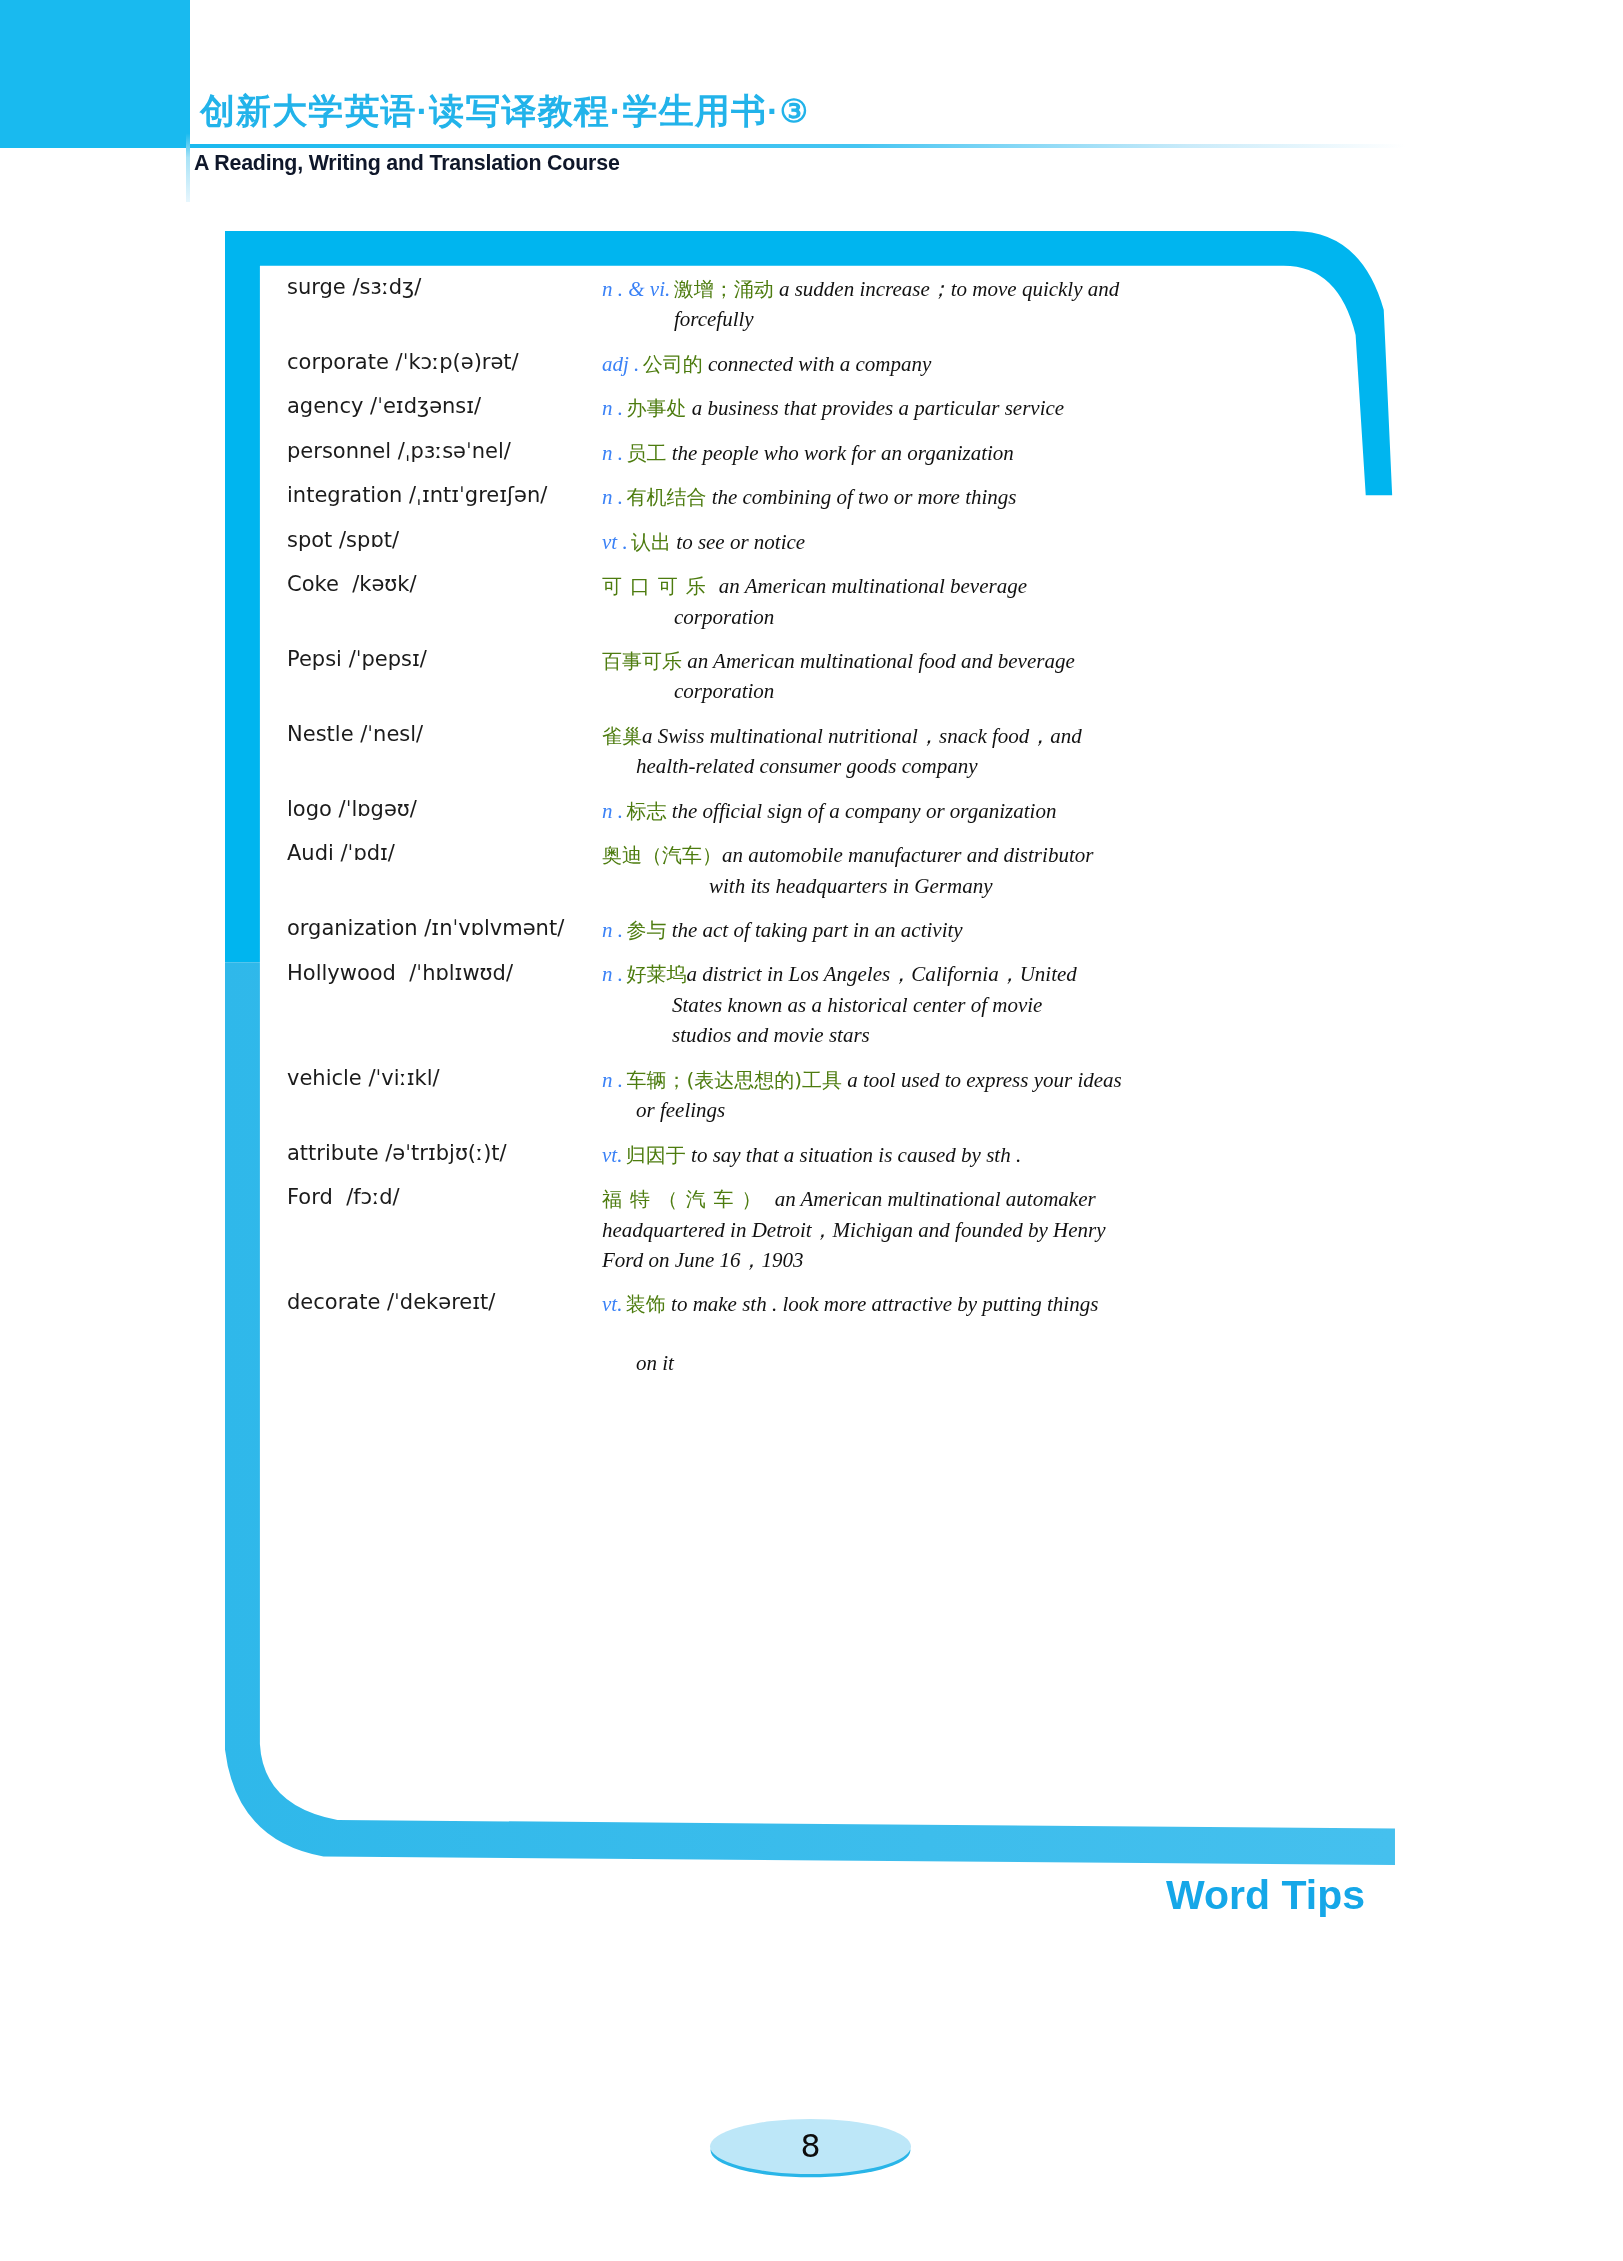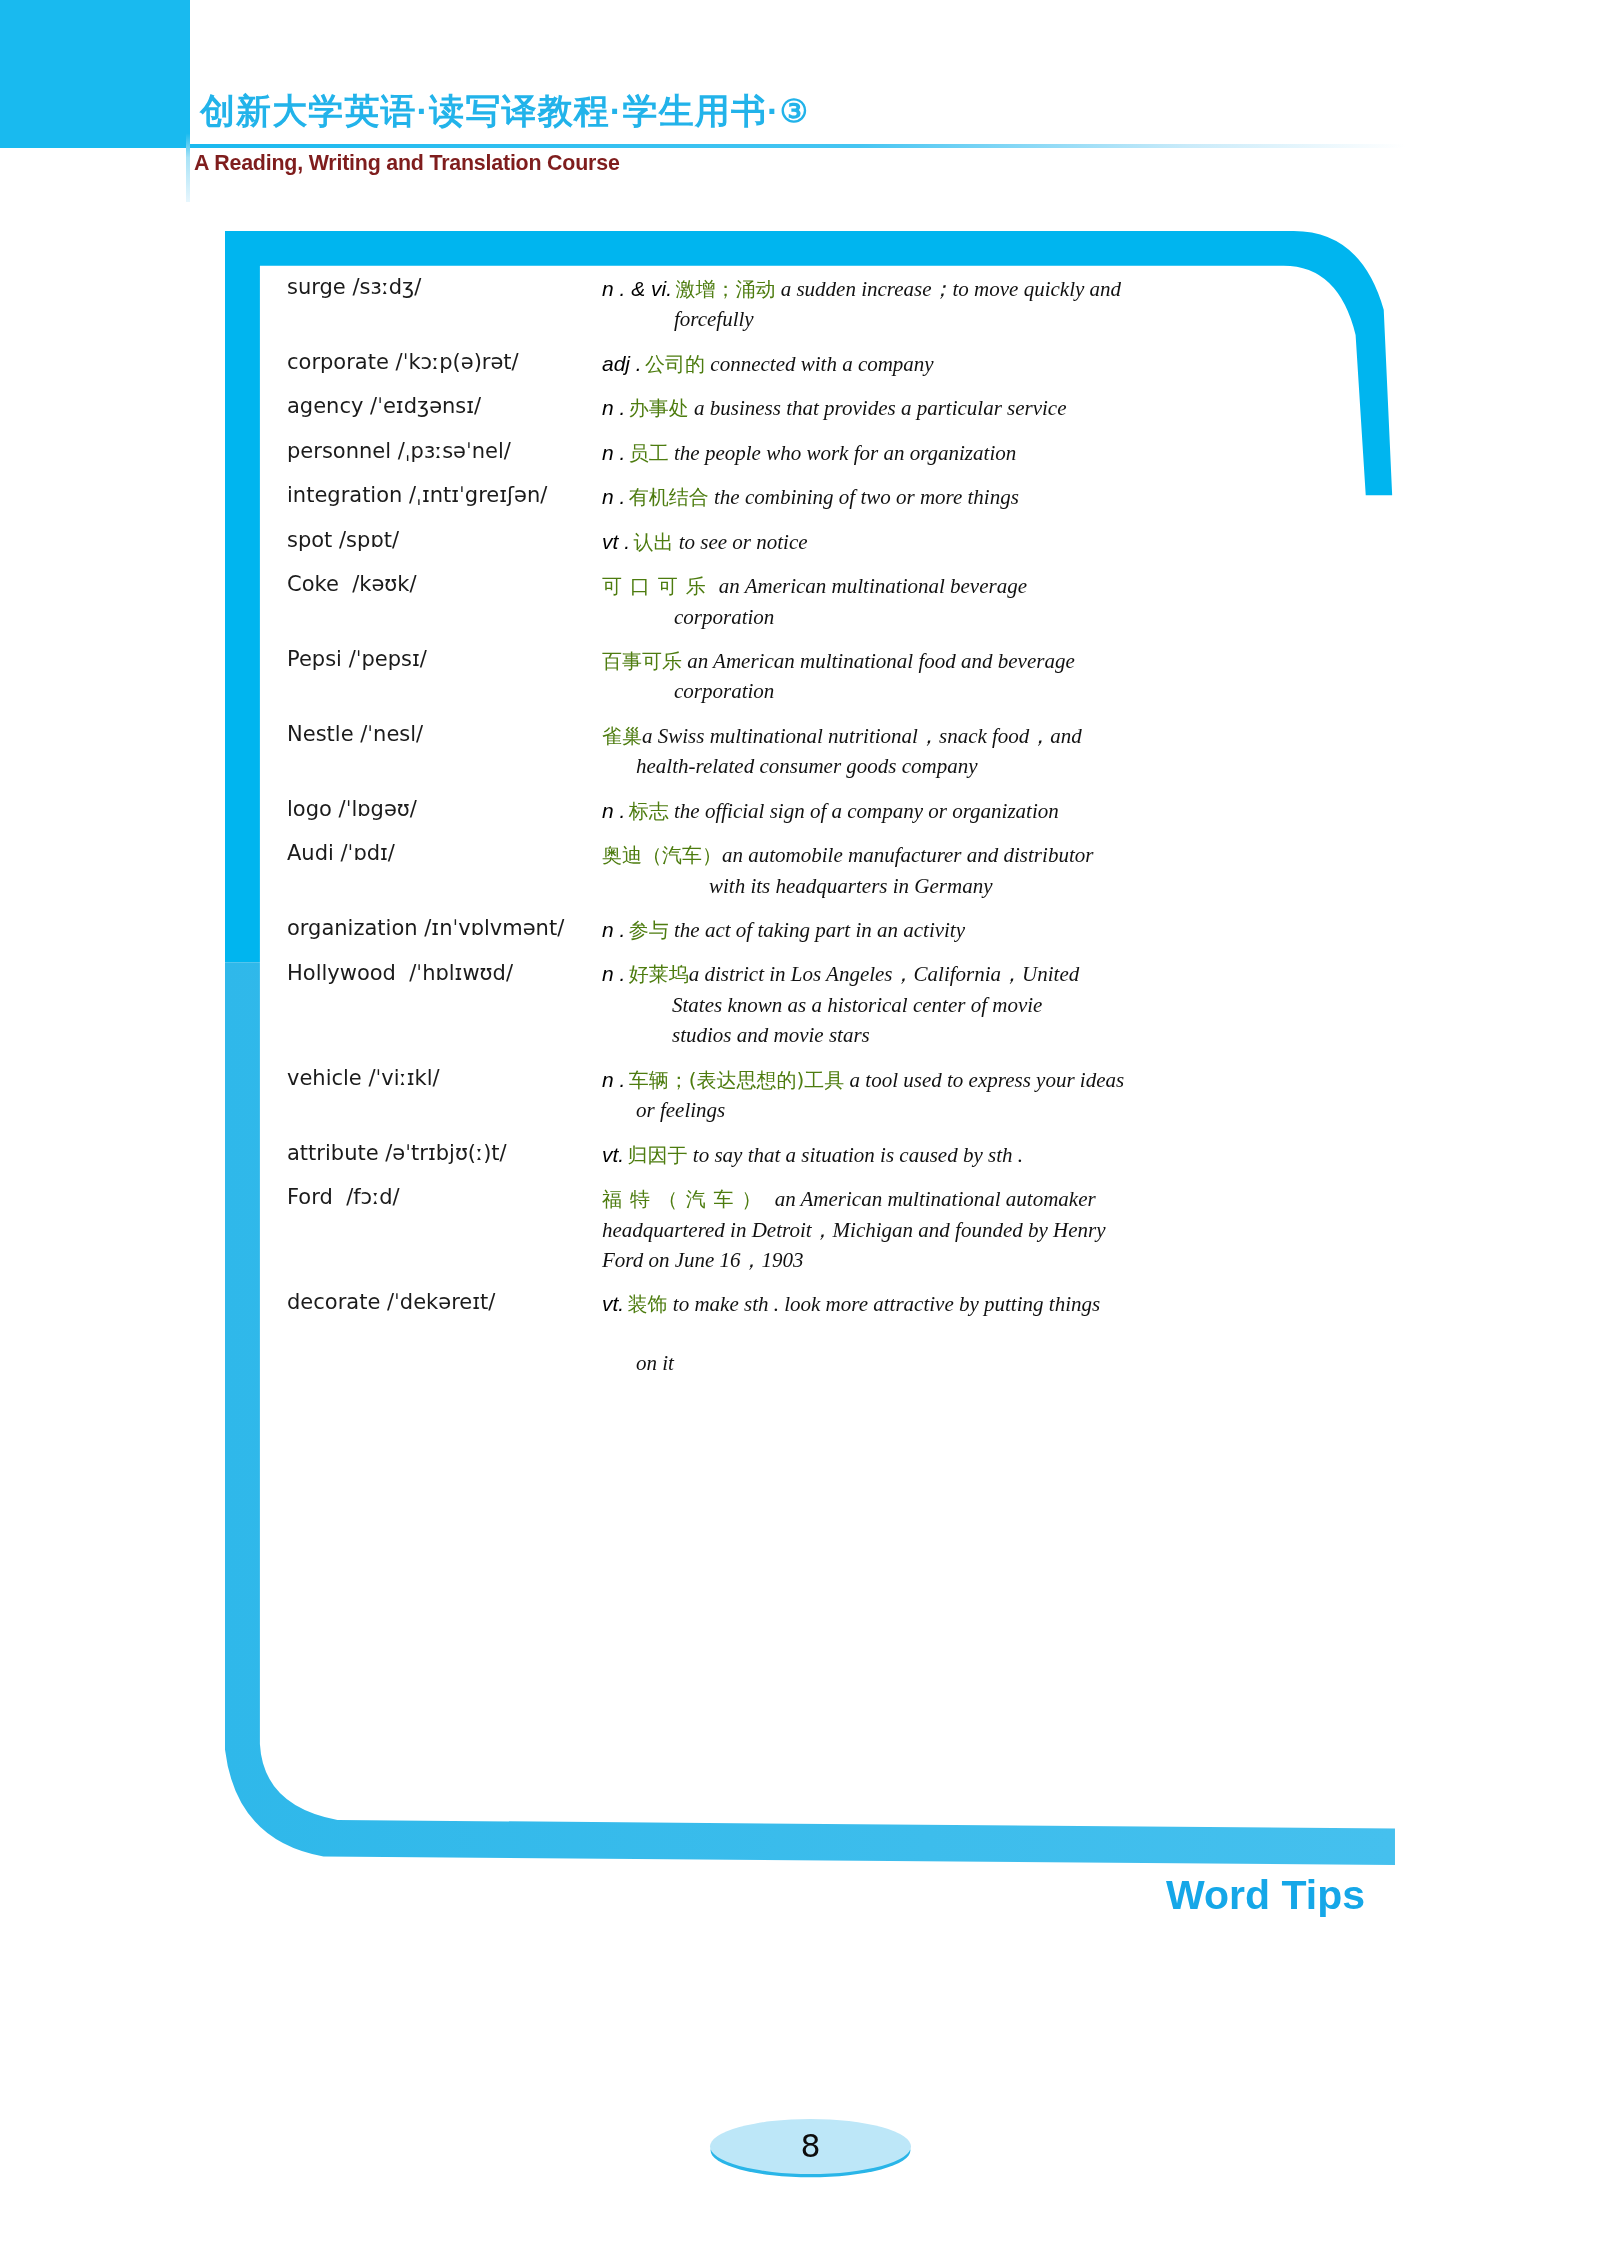--- a/index.html
+++ b/index.html
@@ -52,21 +52,21 @@
   .header-title-cn .circled {
     font-size: 31.5px;
     position: relative;
     top: -1.1px;
   }
   .header-title-en {
     position: absolute;
     left: 194px; top: 153px;
     font-size: 21.4px;
     font-weight: bold;
-    color: #7f1d1d;
+    color: #0f172a;
     letter-spacing: -0.2px;
     white-space: nowrap;
     line-height: 1;
   }
 
   
   #frame {
     position: absolute;
     left: 225px;
     top: 231px;
@@ -106,23 +106,23 @@
     flex: 1 1 auto;
     font-family: "Liberation Serif", serif;
     font-size: 21px;
     line-height: 1.45;
     color: #111111;
     text-align: justify;
     text-justify: inter-word;
   }
   .entry .meaning.single { text-align: left; }
   .pos {
-    color: #000000;
+    color: #3b82f6;
     font-style: italic;
-    font-family: Liberation Sans, sans-serif;
+    font-family: Liberation Serif, serif;
     margin-right: 3.4px;
   }
   .cn {
     font-family: "DejaVu Sans", sans-serif;
     font-style: normal;
     font-size: 20px;
     color: #4d7c0f;
   }
   .cn.spaced { letter-spacing: 7.9px; }
   .def {

